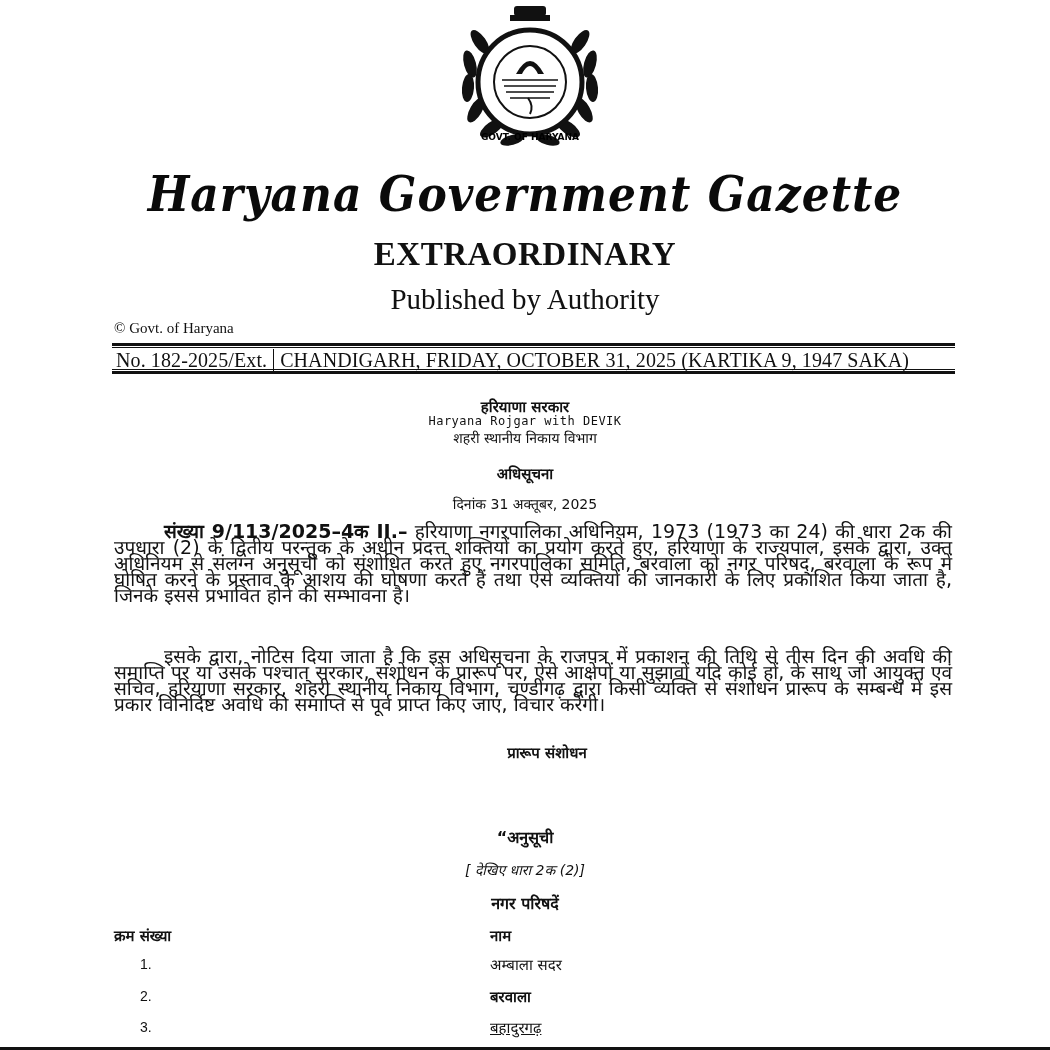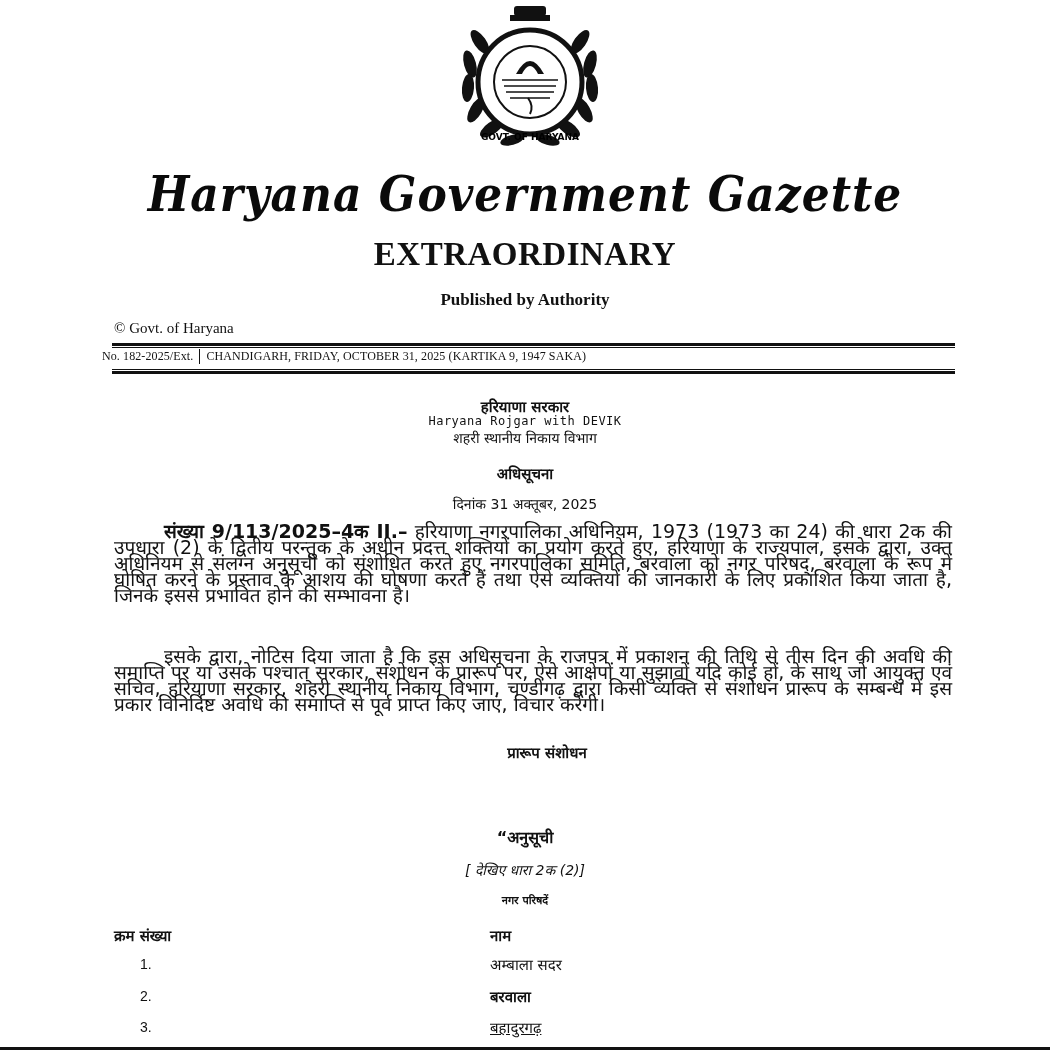--- a/index.html
+++ b/index.html
@@ -15,30 +15,30 @@
     
     #emblem { left: 450px; top: 2px; width: 160px; height: 155px; }
 
     #title {
       top: 168px; font-family: "DejaVu Serif", serif; font-weight: bold;
       font-size: 44px; letter-spacing: 1px; color: #0a0a0a;
       transform: scaleY(1.12);
       font-style: italic;
     }
     #subtitle { top: 236px; font-weight: bold; font-size: 33px; letter-spacing: 0.5px; }
-    #published { top: 290px; font-size: 17px; font-weight: bold; }
+    #published { top: 283px; font-size: 29px; }
     #copyright { left: 114px; top: 320px; font-size: 15px; }
 
     .rule { left: 112px; width: 843px; }
     .rule .thick { height: 3px; background: #111; }
     .rule .thin { height: 1px; background: #111; margin-top: 1px; }
     #rule-top { top: 343px; }
     #rule-bottom { top: 369px; }
     #issue-line {
-      left: 102px; top: 349px; font-size: 12px; white-space: nowrap; letter-spacing: 0.1px;
+      left: 116px; top: 349px; font-size: 20px; white-space: nowrap; letter-spacing: 0.1px;
     }
     #issue-line .no { display: inline-block; padding-right: 6px; border-right: 1px solid #111; margin-right: 6px; }
 
     .dev { font-family: "DejaVu Sans", sans-serif; }
     .b { font-weight: bold; }
 
     #govt-hi { top: 396px; font-size: 15px; }
     #rojgar { top: 414px; font-size: 12px; font-family: "DejaVu Sans Mono", monospace; letter-spacing: 0.5px; }
     #dept-hi { top: 428px; font-size: 14px; }
     #adhisuchna { top: 463px; font-size: 15px; }
@@ -49,21 +49,21 @@
       text-align: justify; text-align-last: left;
     }
     #para1 { top: 523px; }
     #para2 { top: 648px; }
     #para3 { top: 772px; }
     .indent { padding-left: 50px; }
 
     #prarup { top: 742px; font-size: 15px; padding-left: 22px; }
     #anusuchi { top: 826px; font-size: 16px; }
     #dekhiye { top: 860px; font-size: 14px; font-style: italic; }
-    #nagar { top: 892px; font-size: 11px; }
+    #nagar { top: 892px; font-size: 16px; }
 
     .colhead { top: 925px; font-size: 15px; }
     #col-sn { left: 114px; }
     #col-name { left: 490px; }
 
     .row-sn { left: 140px; font-size: 14px; font-family: "Liberation Sans", sans-serif; }
     .row-name { left: 490px; font-size: 15px; }
     #r1 { top: 956px; } #r1n { top: 954px; }
     #r2 { top: 988px; } #r2n { top: 986px; }
     #r3 { top: 1019px; } #r3n { top: 1017px; text-decoration: underline; }

